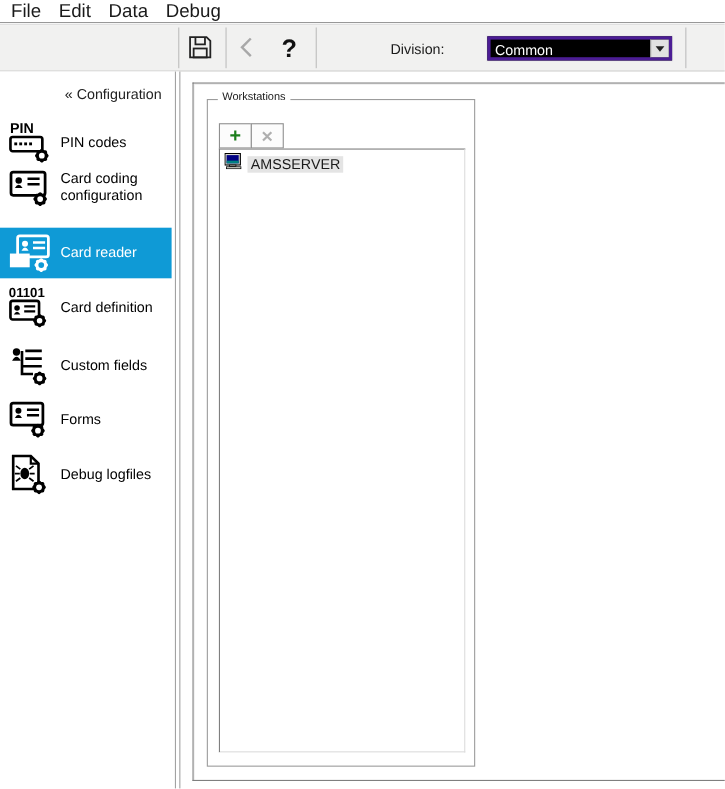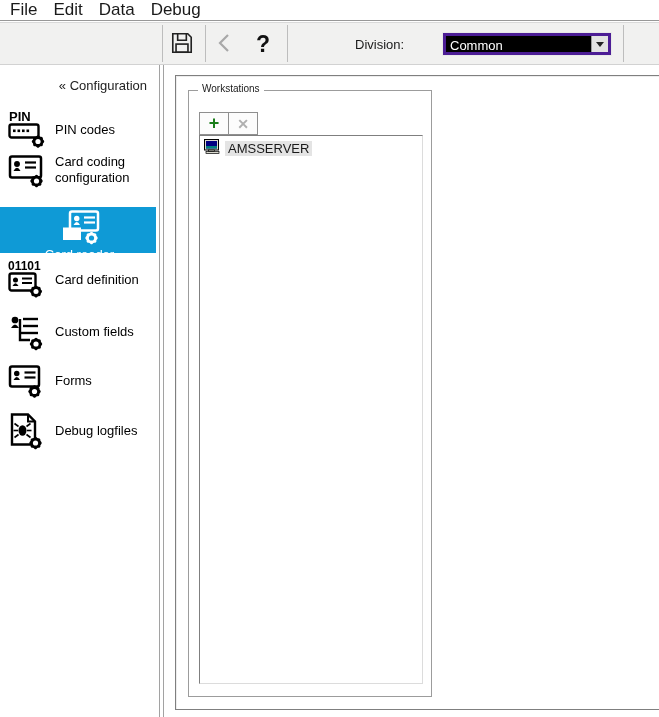--- a/index.html
+++ b/index.html
@@ -32,21 +32,21 @@
     display:flex; align-items:center; justify-content:center; }
   .combo-arrow { width:0; height:0; border-left:4px solid transparent;
     border-right:4px solid transparent; border-top:5px solid #222; }
 
   
   .sidebar { position:absolute; top:65px; left:0; width:160px; height:652px; background:#fff;padding-left:44px; }
   .sidebar-header { position:absolute; top:13px; left:0; width:160px;
     text-align:right; padding-right:13px; font-size:13px; color:#222; }
   .sidebar-item { position:absolute; left:0; width:156px; height:48px;
     display:flex; align-items:center; cursor:pointer; --row-bg:#fff; color:#000; }
-  .sidebar-item.selected { background:var(--blue); color:#fff;flex-direction:column; --row-bg:var(--blue); }
+  .sidebar-item.selected { background:var(--blue); color:#fff; --row-bg:var(--blue); }
   .si-icon { width:40px; height:40px; margin-left:8px; flex:none;
     display:flex; align-items:flex-start; justify-content:center; }
   .si-label { margin-left:7px; font-size:13px; line-height:1.2; padding-right:4px; }
   .side-divider { position:absolute; left:159px; top:65px; width:5px; height:652px;
     border-left:1px solid #a2a2a2; border-right:1px solid #a2a2a2; background:#fff; }
 
   
   .main-panel { position:absolute; left:175px; top:75px; width:484px; height:635px;
     border:1px solid #7f7f7f; border-right:none; background:#fff;
     box-shadow:inset 1px 1px 0 #ededed; }

